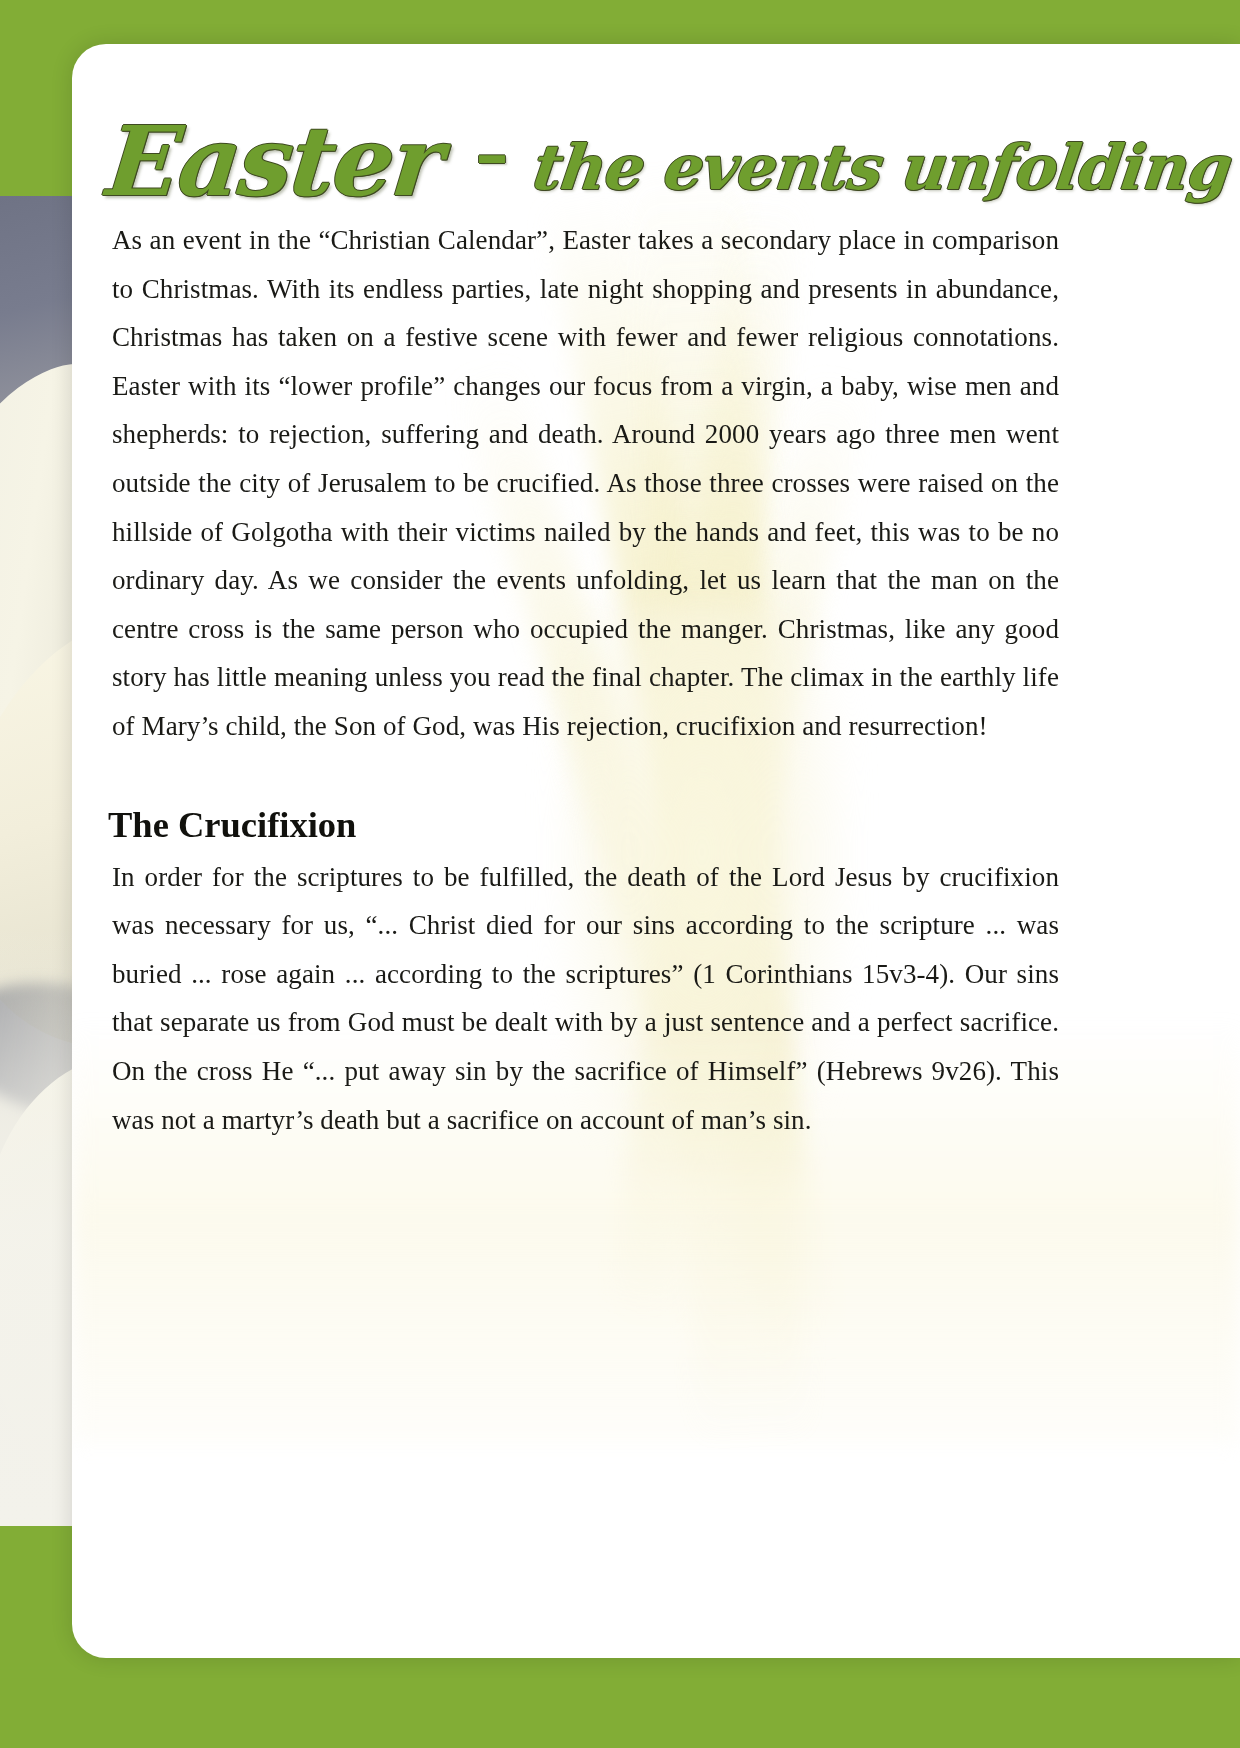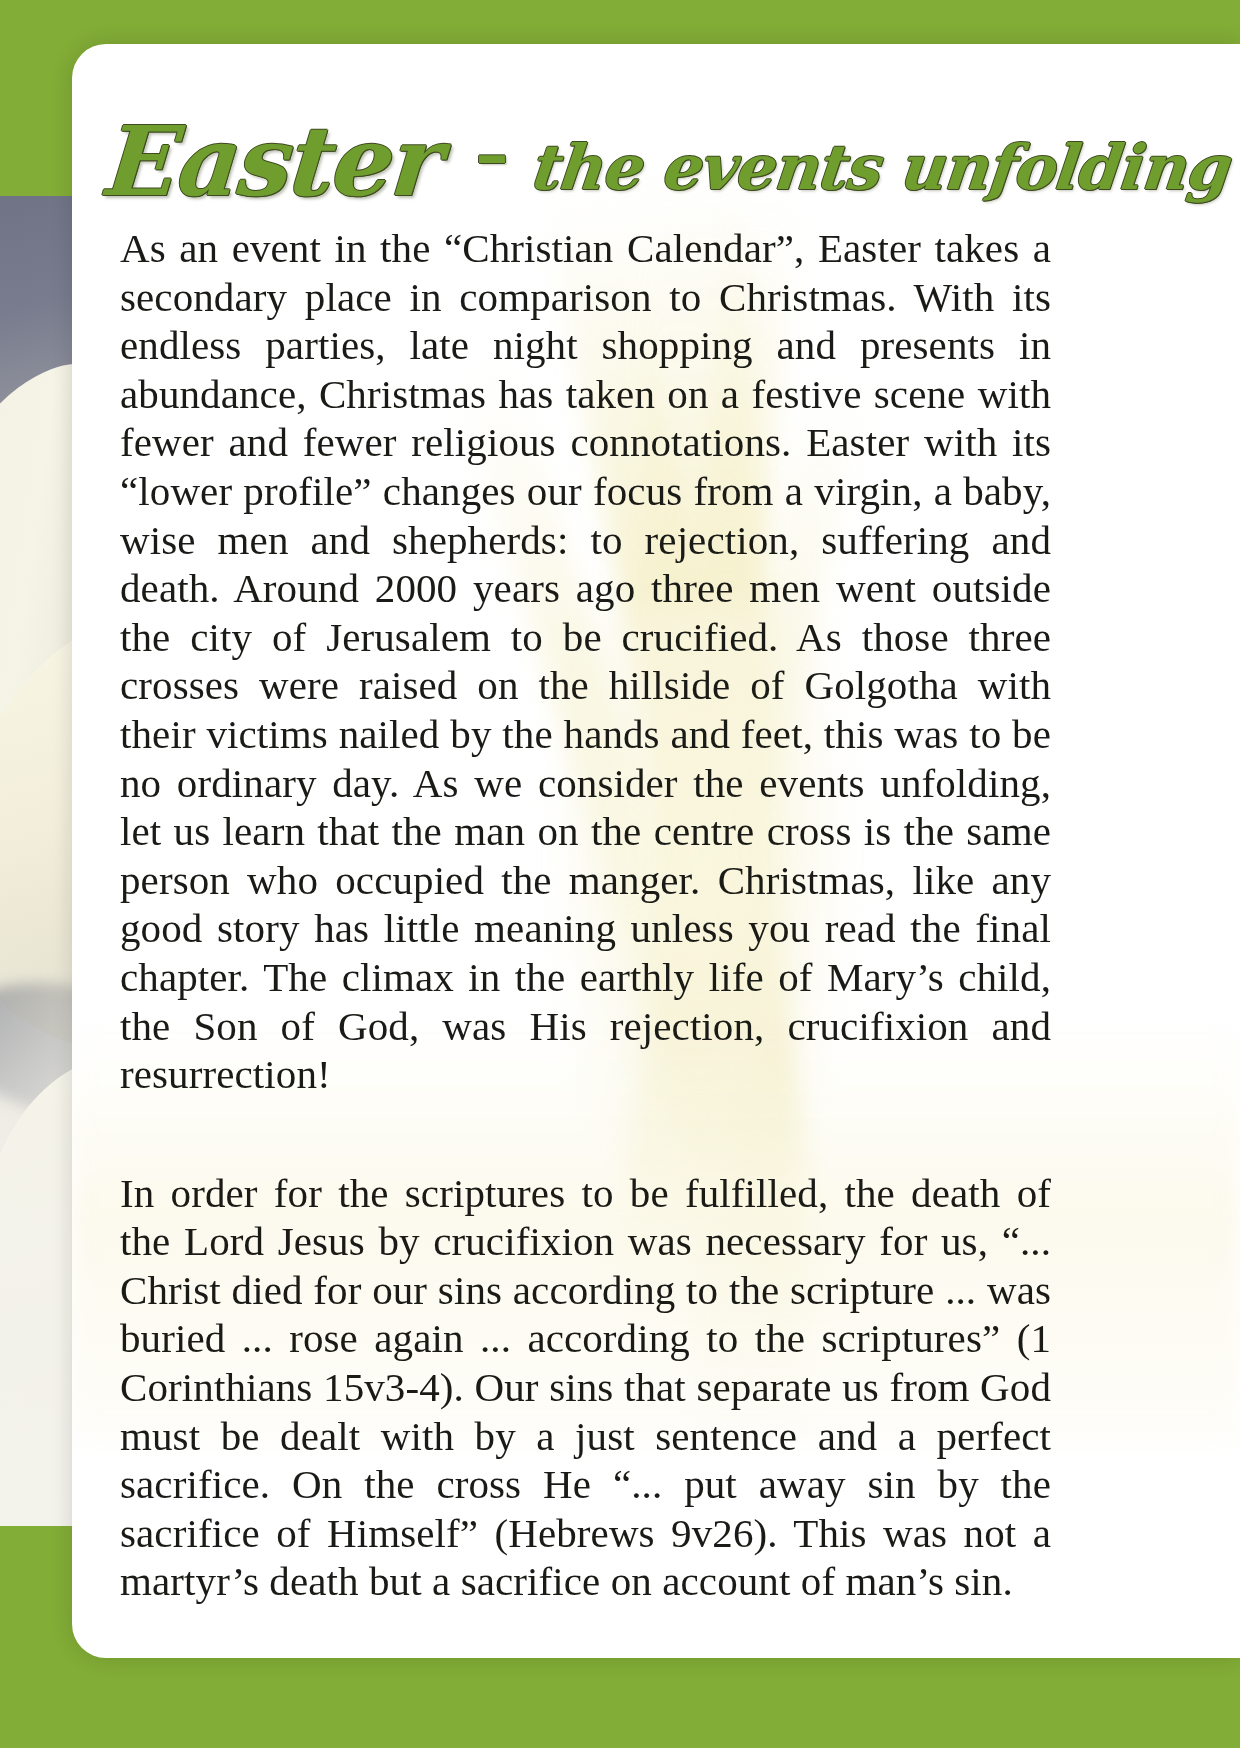--- a/index.html
+++ b/index.html
@@ -184,22 +184,22 @@
 
   
   .body-area {
     position: absolute;
     left: 36px;
     top: 168px;
     width: 955px;
     color: #1a1a16;
   }
   .para {
-    margin: 12px;
-    font-size: 41px;
+    margin: 4px;
+    font-size: 27px;
     line-height: 48.6px;
     text-align: justify;
     text-justify: inter-word;
     letter-spacing: .1px;
   }
   .spacer { height: 46px; }
   .section-head {
     margin: 0 0 2px 0;
     font-size: 36.5px;
     line-height: 48px;
@@ -240,17 +240,18 @@
     <span class="title-dash">–</span>
     <span class="title-sub">the events unfolding</span>
   </div>
 
   <div class="body-area">
 
     <p class="para">As an event in the “Christian Calendar”, Easter takes a secondary place in comparison to Christmas. With its endless parties, late night shopping and presents in abundance, Christmas has taken on a festive scene with fewer and fewer religious connotations. Easter with its “lower profile” changes our focus from a virgin, a baby, wise men and shepherds: to rejection, suffering and death. Around 2000 years ago three men went outside the city of Jerusalem to be crucified. As those three crosses were raised on the hillside of Golgotha with their victims nailed by the hands and feet, this was to be no ordinary day. As we consider the events unfolding, let us learn that the man on the centre cross is the same person who occupied the manger. Christmas, like any good story has little meaning unless you read the final chapter. The climax in the earthly life of Mary’s child, the Son of God, was His rejection, crucifixion and resurrection!</p>
 
     <div class="spacer"></div>
 
+    <h2 class="section-head">The Crucifixion</h2>
 
     <p class="para"><span>In order for the scriptures to be fulfilled, the death of the Lord Jesus by crucifixion was necessary for us, </span><span class="q">“... Christ died for our sins according to the scripture ... was buried ... rose again ... according to the scriptures” (1 Corinthians 15v3-4).</span><span> Our sins that separate us from God must be dealt with by a just sentence and a perfect sacrifice. On the cross He </span><span class="q">“... put away sin by the sacrifice of Himself” (Hebrews 9v26).</span><span> This was not a martyr’s death but a sacrifice on account of man’s sin.</span></p>
 
   </div>
 </div>
 
 </body></html>

